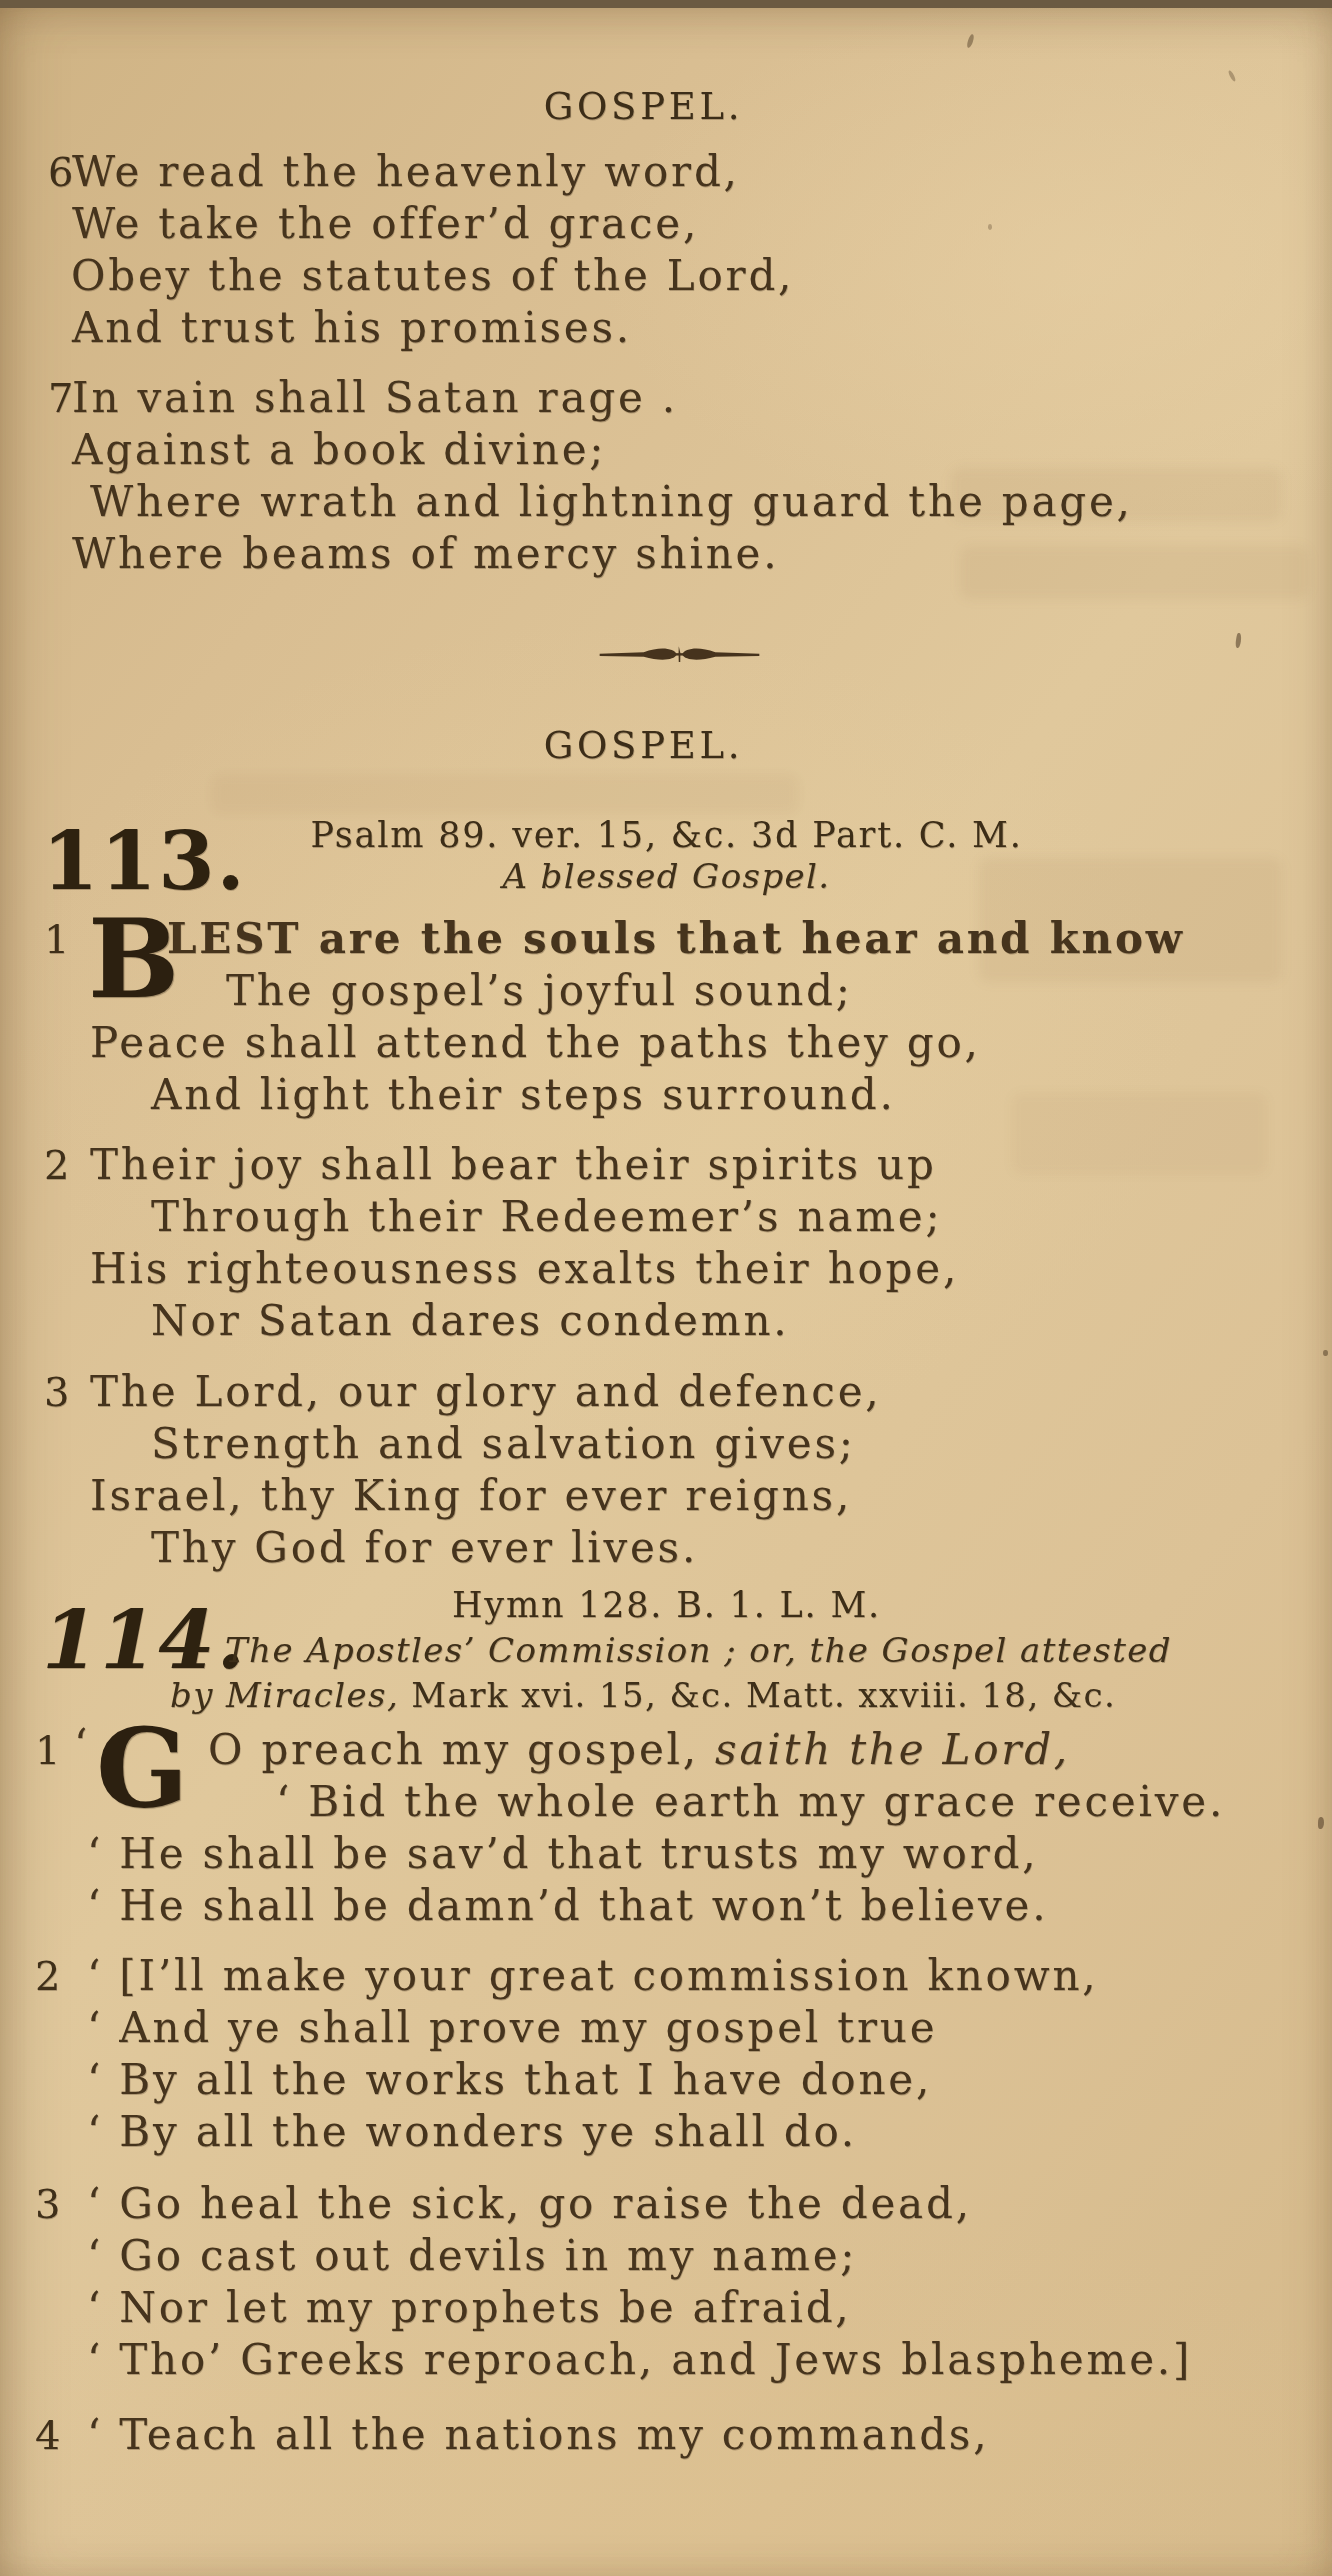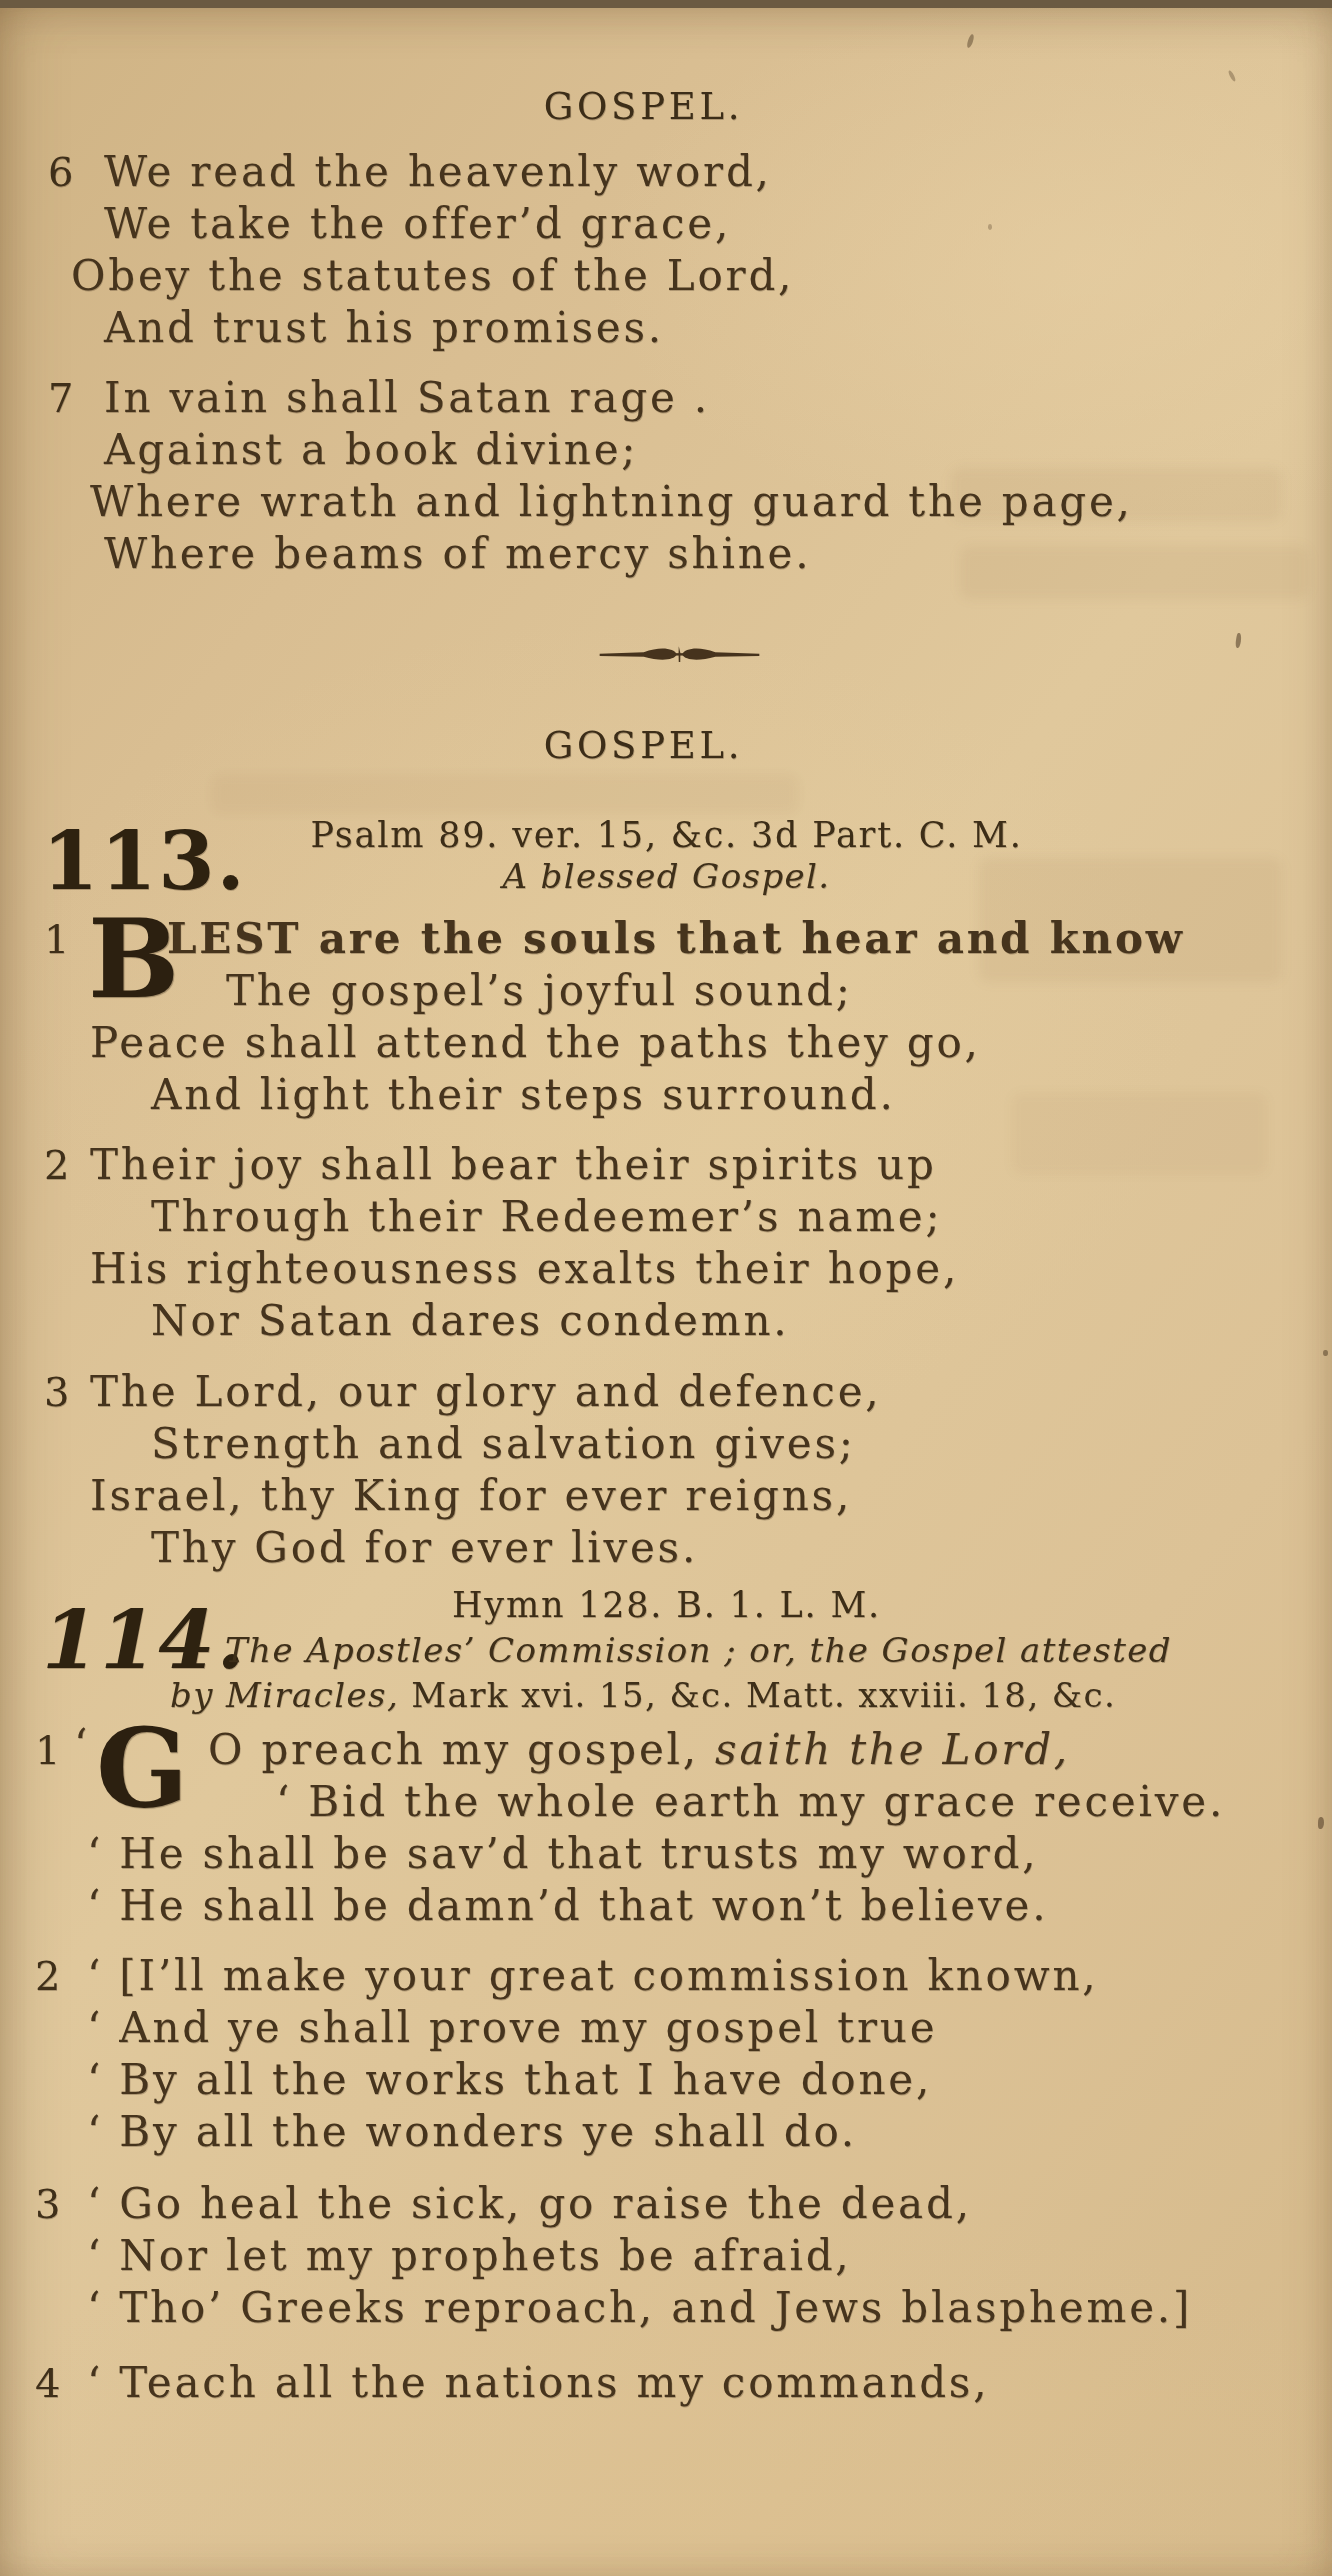--- a/index.html
+++ b/index.html
@@ -43,21 +43,21 @@
   .verse.gap22 { margin-bottom:20px; }
   .verse.gap25 { margin-bottom:23px; }
   .vnum {
     position:absolute; left:48px; top:0;
     font-size:40px; line-height:52px; color:#3f2f19;
   }
   .line {
     font-size:42px; line-height:52px; letter-spacing:2.8px;
     white-space:nowrap; color:#46341d;
   }
-  .sm-short { padding-left:104px; }
+  .sm-short { padding-left:72px; }
   .sm-long  { padding-left:71px; }
   .cm-long  { padding-left:90px; }
   .cm-short { padding-left:151px; }
   .lm       { padding-left:87px; }
 
   
   .hymn { position:absolute; left:0; width:1333px; }
   .h113 { top:801px; height:790px; }
   .h114 { top:1573px; height:974px; }
   .hymn-number {
@@ -218,20 +218,21 @@
       <div class="verse gap22">
         <span class="vnum ink">2</span>
         <div class="line ink lm">‘ [I’ll make your great commission known,</div>
         <div class="line ink lm">‘ And ye shall prove my gospel true</div>
         <div class="line ink lm">‘ By all the works that I have done,</div>
         <div class="line ink lm">‘ By all the wonders ye shall do.</div>
       </div>
       <div class="verse gap25">
         <span class="vnum ink">3</span>
         <div class="line ink lm">‘ Go heal the sick, go raise the dead,</div>
+        <div class="line ink lm">‘ Go cast out devils in my name;</div>
         <div class="line ink lm">‘ Nor let my prophets be afraid,</div>
         <div class="line ink lm">‘ Tho’ Greeks reproach, and Jews blaspheme.]</div>
       </div>
       <div class="verse">
         <span class="vnum ink">4</span>
         <div class="line ink lm">‘ Teach all the nations my commands,</div>
       </div>
     </div>
   </div>
 

